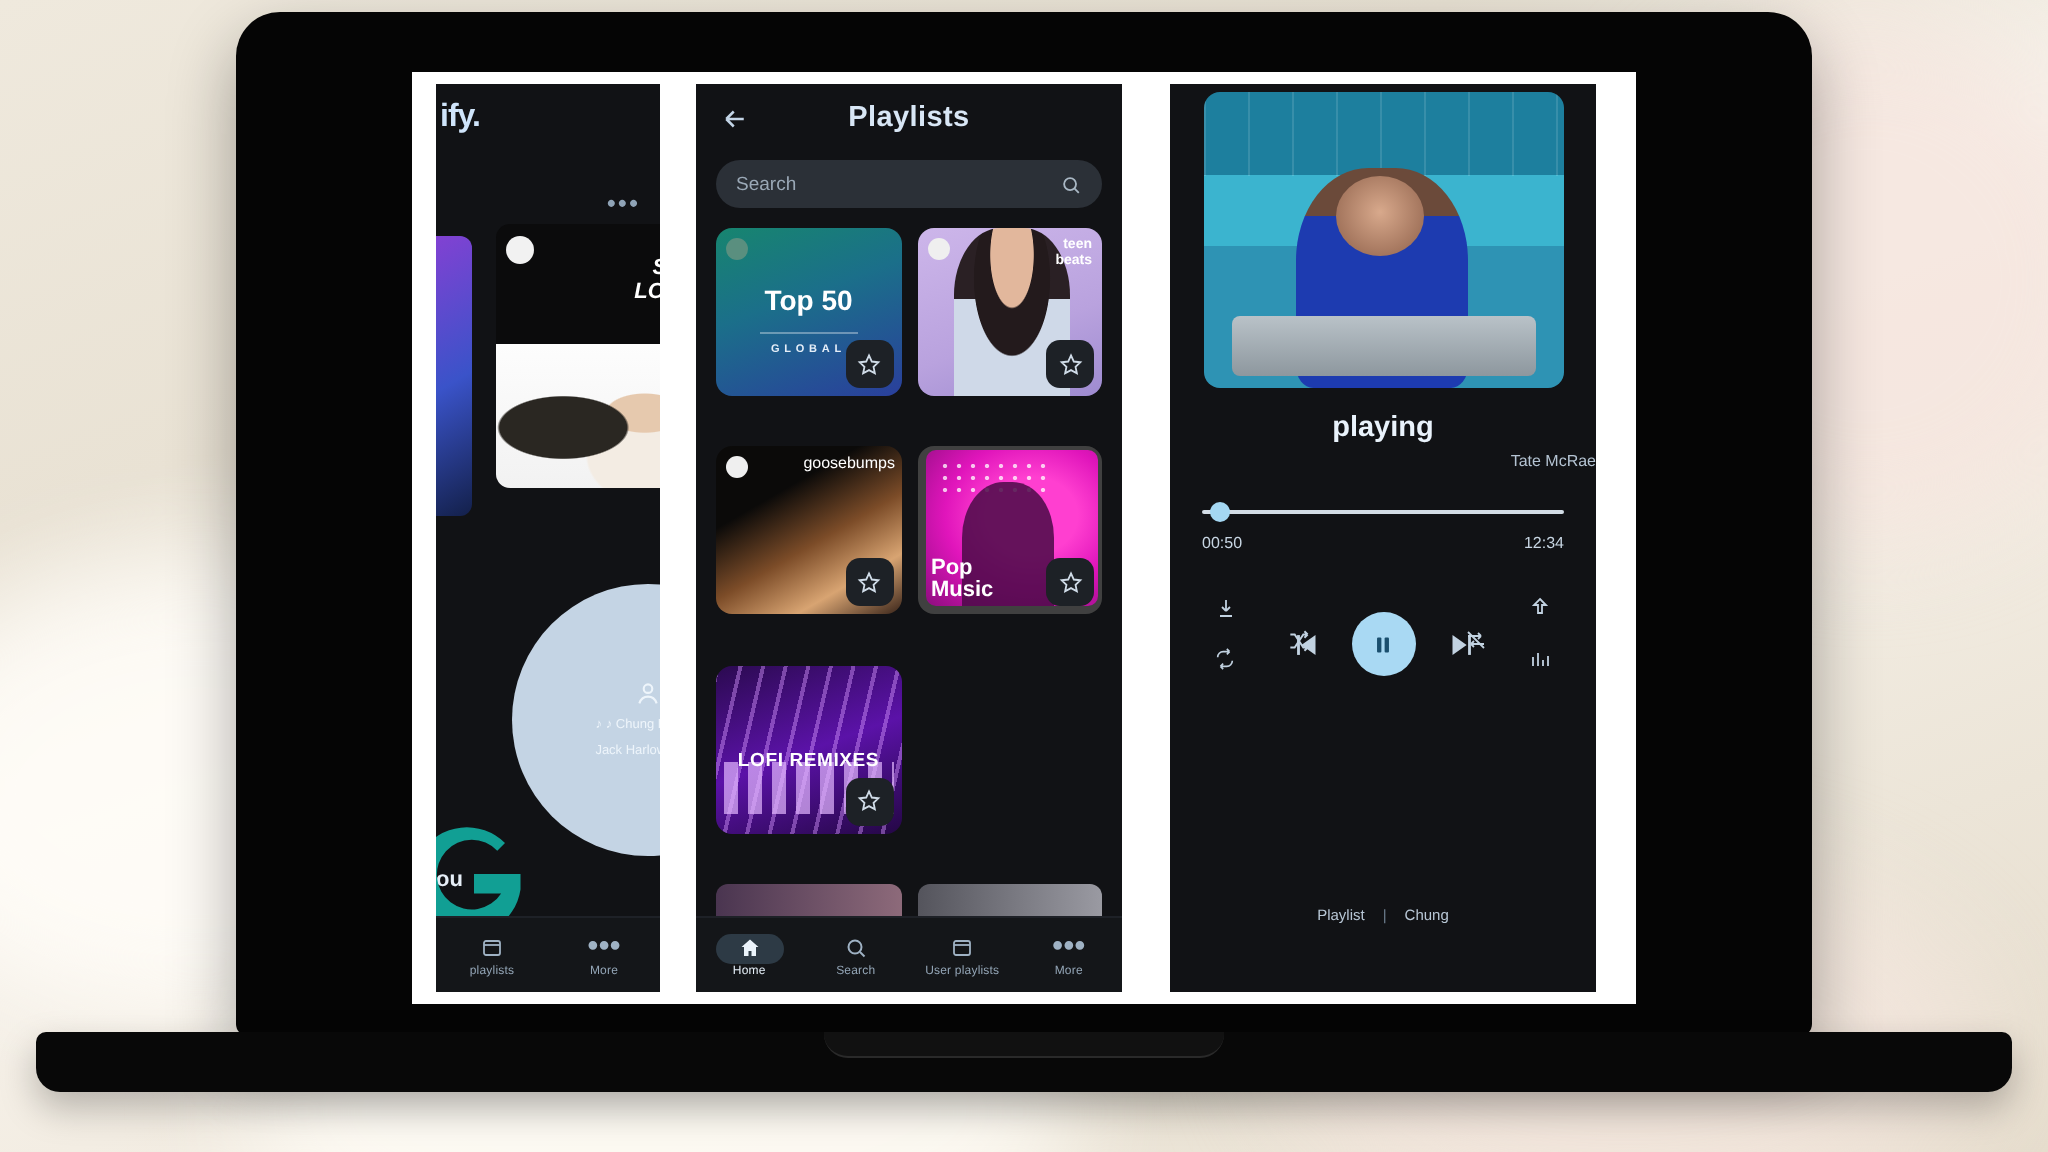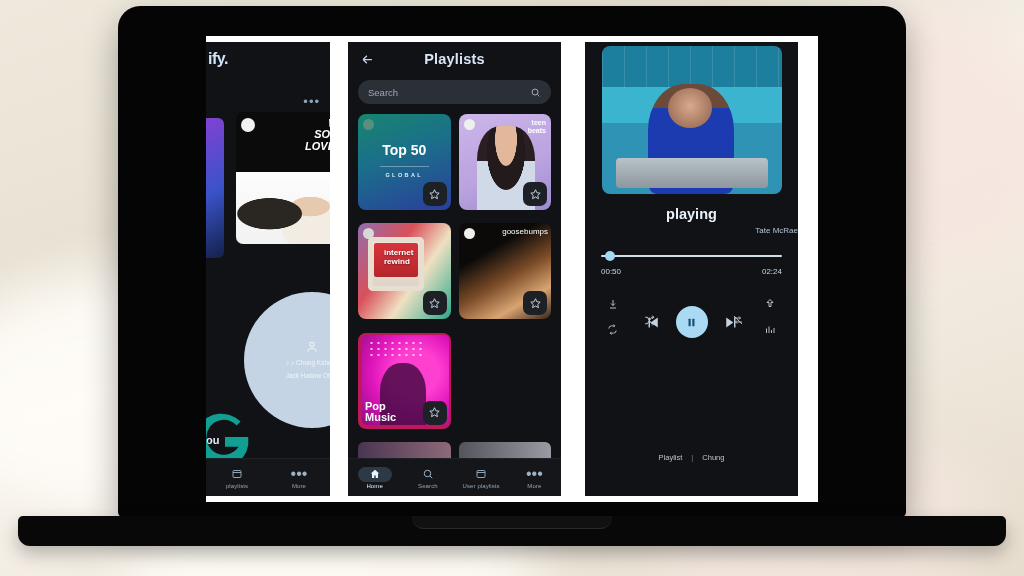--- a/index.html
+++ b/index.html
@@ -73,21 +73,21 @@
   .navitem { flex: 1; display: flex; flex-direction: column; align-items: center; gap: 1px; }
   .navitem .nicon { width: 24px; height: 15px; display: flex; align-items: center; justify-content: center; color: #9fb2c4; }
   .navitem .nlbl { font-size: 6px; color: #93a5b6; letter-spacing: .1px; }
   .navitem.active .nicon { background: #2d3a45; border-radius: 9px; width: 34px; color: #eaf3fb; }
   .navitem.active .nlbl { color: #e4eef7; }
 
   svg { display: block; }
 
   
   #p1 { left: 0px; width: 124px; }
-  #p1 .pscreen { left: 0px; right: 0px; }
+  #p1 .pscreen { left: 12px; right: 0px; }
   .logoify { font-size: 16px; font-weight: 800; color: #cfe4fa; letter-spacing: -.5px; padding: 8px 0 0 2px; }
   .dots3 { position: absolute; right: 10px; top: 52px; color: #8fa3b6; font-size: 13px; letter-spacing: 1px; }
   .wedcard {
     position: absolute; left: 30px; top: 70px; width: 120px; height: 132px;
     background: #0b0b0c; border-radius: 7px; overflow: hidden;
   }
   .wedcard .wtext {
     position: absolute; right: 2px; top: 6px; text-align: right;
     font-size: 11px; font-weight: 800; font-style: italic; color: #fff; line-height: 1.04;
   }
@@ -122,21 +122,21 @@
   }
   .searchbar input {
     flex: 1; background: transparent; border: none; outline: none;
     color: #b9c6d3; font-size: 9.5px; font-family: inherit;
   }
   .searchbar input::placeholder { color: #9aa8b6; }
   .grid {
     margin: 10px 10px 0; display: grid; grid-template-columns: 1fr 1fr; gap: 8px 8px;
     height: 320px; overflow: hidden;
   }
-  .pcard { position: relative; height: 96px; border-radius: 8px; overflow: hidden; }
+  .pcard { position: relative; height: 84px; border-radius: 8px; overflow: hidden; }
   .pcard .stbtn {
     position: absolute; right: 4px; bottom: 4px; width: 24px; height: 24px;
     background: #1d2126; border-radius: 7px; display: flex; align-items: center; justify-content: center;
     color: #cfdbe7;
   }
   .pcard .srcdot { position: absolute; left: 5px; top: 5px; width: 11px; height: 11px; border-radius: 50%; }
   .c-top50 { background: linear-gradient(160deg, #17856f 0%, #1b6f8a 42%, #2a3f9c 100%); }
   .c-top50 .t { position: absolute; left: 0; right: 0; top: 28px; text-align: center; font-size: 14px; font-weight: 800; color: #fff; }
   .c-top50 .hr { position: absolute; left: 22px; right: 22px; top: 52px; height: 1px; background: rgba(255,255,255,.35); }
   .c-top50 .s { position: absolute; left: 0; right: 0; top: 58px; text-align: center; font-size: 5.5px; letter-spacing: 2.4px; font-weight: 700; color: #e5eef8; }
@@ -153,21 +153,21 @@
   .c-rewind { background: linear-gradient(125deg, #8f6fae, #d9505a 36%, #efe0c2 62%, #2aa98c 100%); }
   .c-rewind .mon {
     position: absolute; left: 10px; top: 14px; width: 56px; height: 54px;
     background: linear-gradient(#f0e8de, #ddd2c4); border-radius: 5px;
     box-shadow: inset 0 0 0 5px #e7ded1;
   }
   .c-rewind .mon::after { content:""; position:absolute; inset:6px 6px 14px 6px; background: linear-gradient(#d8343a,#b4262c); border-radius:2px; }
   .c-rewind .t { position: absolute; left: 26px; top: 26px; font-size: 8px; font-weight: 800; color: #fff; line-height: 1.08; text-shadow: 0 1px 2px rgba(0,0,0,.4); }
   .c-goose { background: linear-gradient(150deg, #0b0a09 0 30%, #7c4c28 56%, #d8a472 78%, #3a251a 100%); }
   .c-goose .t { position: absolute; right: 3px; top: 4px; font-size: 8px; font-weight: 400; color: #fff; }
-  .c-pop { background: #be185d; }
+  .c-pop { background: #404040; }
   .c-pop .inner {
     position: absolute; left: 4px; right: 2px; top: 2px; bottom: 4px; border-radius: 5px;
     background: radial-gradient(ellipse at 62% 42%, #ff3fd0 0 30%, #e015bb 58%, #8d0d7f 100%);
   }
   .c-pop .dots { position:absolute; left:6px; top:5px; width:54px; height:18px;
     background-image: radial-gradient(#ffffff 1px, transparent 1.3px); background-size: 7px 6px; opacity:.75; }
   .c-pop .sil { position:absolute; left:18px; bottom:0; width:46px; height:62px; background:#4a0a46; border-radius:45% 45% 0 0; opacity:.85; }
   .c-pop .t { position: absolute; left: 7px; bottom: 6px; font-size: 11px; font-weight: 800; color: #fff; line-height: 1.0; }
   .c-lofi { background: linear-gradient(160deg, #2b0a50, #5b12a8 50%, #240745); }
   .c-lofi .beams { position:absolute; inset:0;
@@ -337,31 +337,20 @@
                 <div class="person"></div>
                 <div class="t" style="white-space:pre-line">teen
 beats</div>
                 <div class="stbtn">
                   <svg width="13" height="13" viewBox="0 0 24 24" fill="none" stroke="currentColor" stroke-width="1.7">
                       <path d="M12 3.2l2.6 5.6 6 .7-4.4 4.2 1.2 6-5.4-3-5.4 3 1.2-6L3.4 9.5l6-.7z"></path>
                     </svg>
                 </div>
               </div>
 
-              <div class="pcard c-rewind">
-                <div class="srcdot" style="background:#d8d8d8"></div>
-                <div class="mon"></div>
-                <div class="t" style="white-space:pre-line">internet
-rewind</div>
-                <div class="stbtn">
-                  <svg width="13" height="13" viewBox="0 0 24 24" fill="none" stroke="currentColor" stroke-width="1.7">
-                      <path d="M12 3.2l2.6 5.6 6 .7-4.4 4.2 1.2 6-5.4-3-5.4 3 1.2-6L3.4 9.5l6-.7z"></path>
-                    </svg>
-                </div>
-              </div>
 
               <div class="pcard c-goose">
                 <div class="srcdot" style="background:#efefef"></div>
                 <div class="t">goosebumps</div>
                 <div class="stbtn">
                   <svg width="13" height="13" viewBox="0 0 24 24" fill="none" stroke="currentColor" stroke-width="1.7">
                       <path d="M12 3.2l2.6 5.6 6 .7-4.4 4.2 1.2 6-5.4-3-5.4 3 1.2-6L3.4 9.5l6-.7z"></path>
                     </svg>
                 </div>
               </div>
@@ -373,20 +362,30 @@
                 </div>
                 <div class="t" style="white-space:pre-line">Pop
 Music</div>
                 <div class="stbtn">
                   <svg width="13" height="13" viewBox="0 0 24 24" fill="none" stroke="currentColor" stroke-width="1.7">
                       <path d="M12 3.2l2.6 5.6 6 .7-4.4 4.2 1.2 6-5.4-3-5.4 3 1.2-6L3.4 9.5l6-.7z"></path>
                     </svg>
                 </div>
               </div>
 
+              <div class="pcard c-lofi">
+                <div class="beams"></div>
+                <div class="bars"></div>
+                <div class="t">LOFI REMIXES</div>
+                <div class="stbtn">
+                  <svg width="13" height="13" viewBox="0 0 24 24" fill="none" stroke="currentColor" stroke-width="1.7">
+                      <path d="M12 3.2l2.6 5.6 6 .7-4.4 4.2 1.2 6-5.4-3-5.4 3 1.2-6L3.4 9.5l6-.7z"></path>
+                    </svg>
+                </div>
+              </div>
             </div>
 
             <div class="peekrow">
               <div class="peek a"></div>
               <div class="peek b"></div>
             </div>
 
             <div class="bottomnav">
               <div class="navitem active">
                 <div class="nicon">
@@ -434,21 +433,21 @@
 
             <div class="songtitle">playing</div>
             <div class="songartist">Tate McRae</div>
 
             <div class="progwrap">
               <div class="progtrack"></div>
               <div class="progknob"></div>
             </div>
             <div class="times">
               <span>00:50</span>
-              <span>02:24</span>
+              <span>12:34</span>
             </div>
 
             <div class="controls">
               <div class="ctr-tl ico">
                 <svg width="12" height="12" viewBox="0 0 24 24" fill="none" stroke="currentColor" stroke-width="1.8">
                     <path d="M12 4v11m0 0l-4-4m4 4l4-4M6 20h12"></path>
                   </svg>
               </div>
               <div class="ctr-bl ico">
                 <svg width="11" height="11" viewBox="0 0 24 24" fill="none" stroke="currentColor" stroke-width="1.8">

